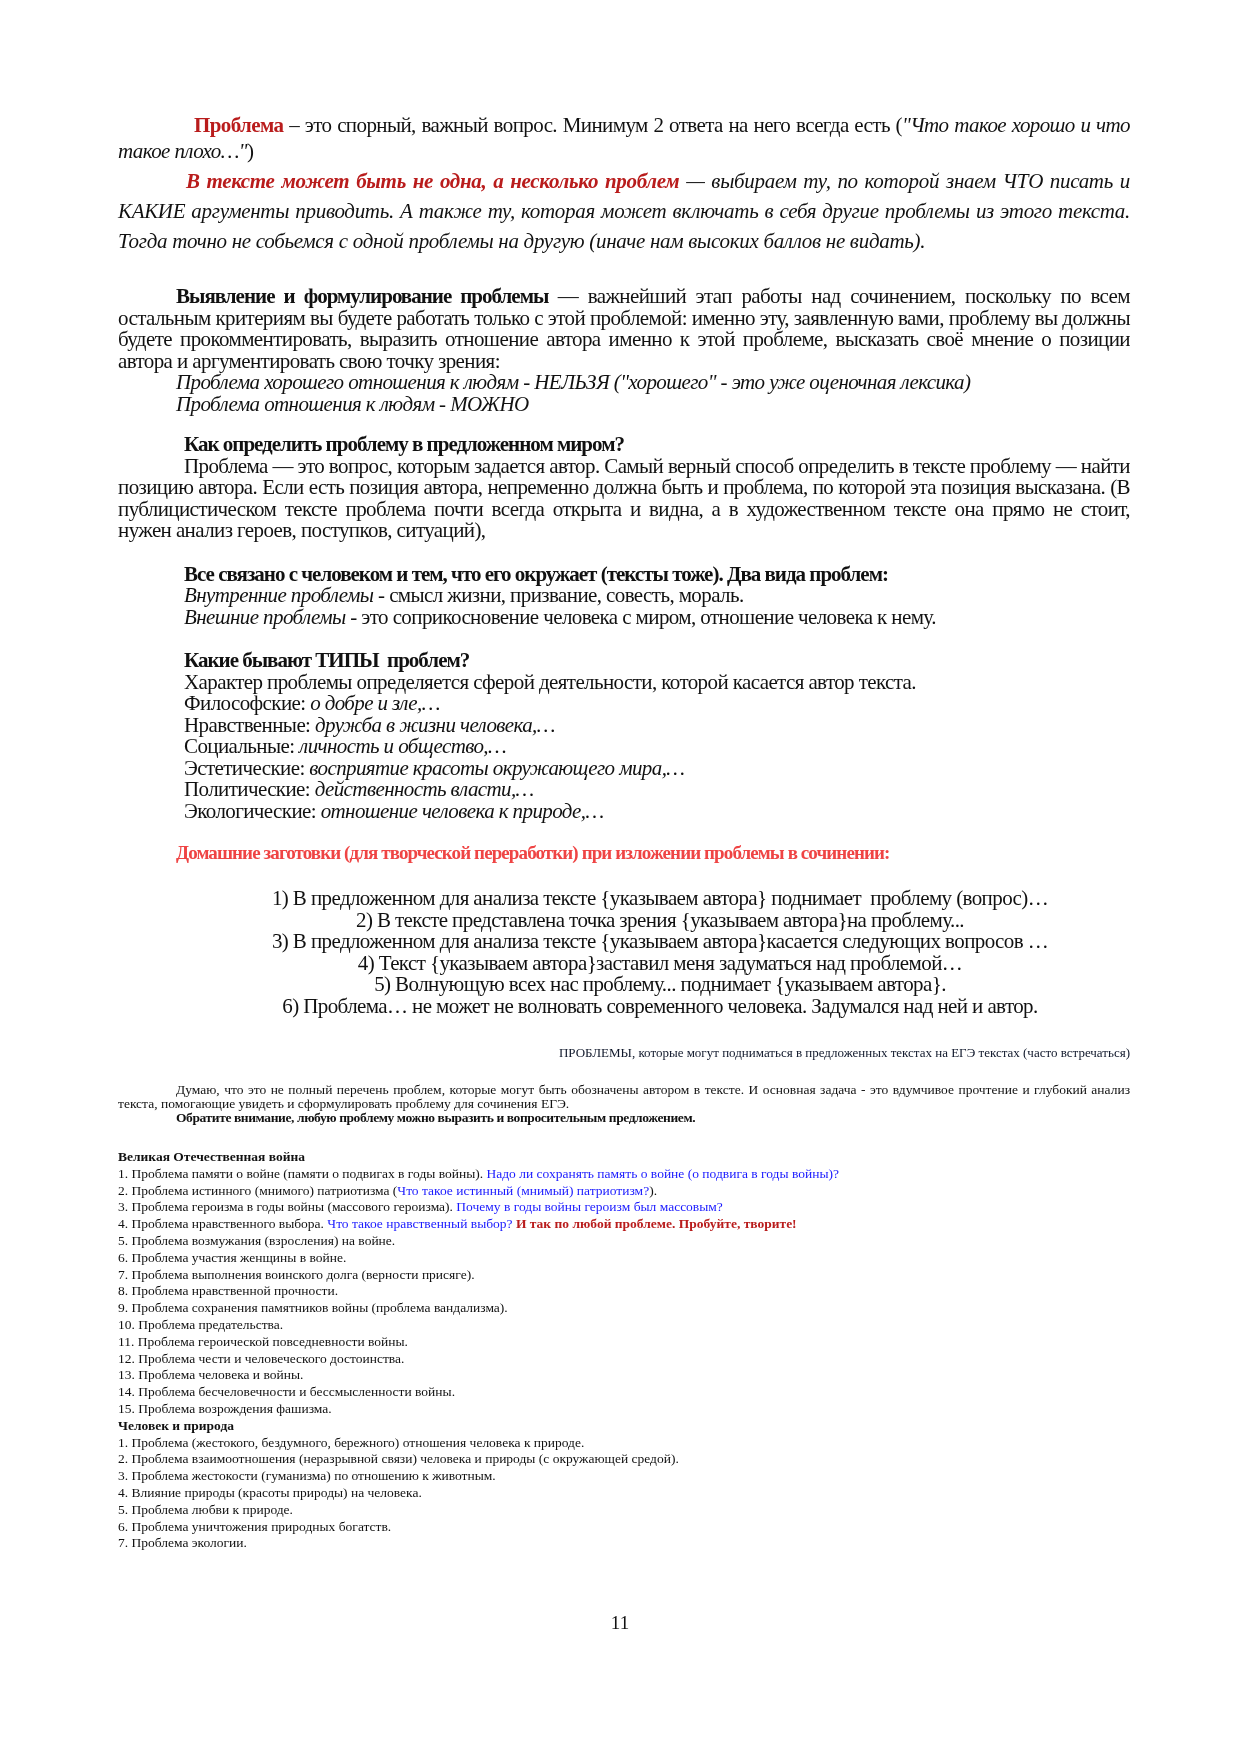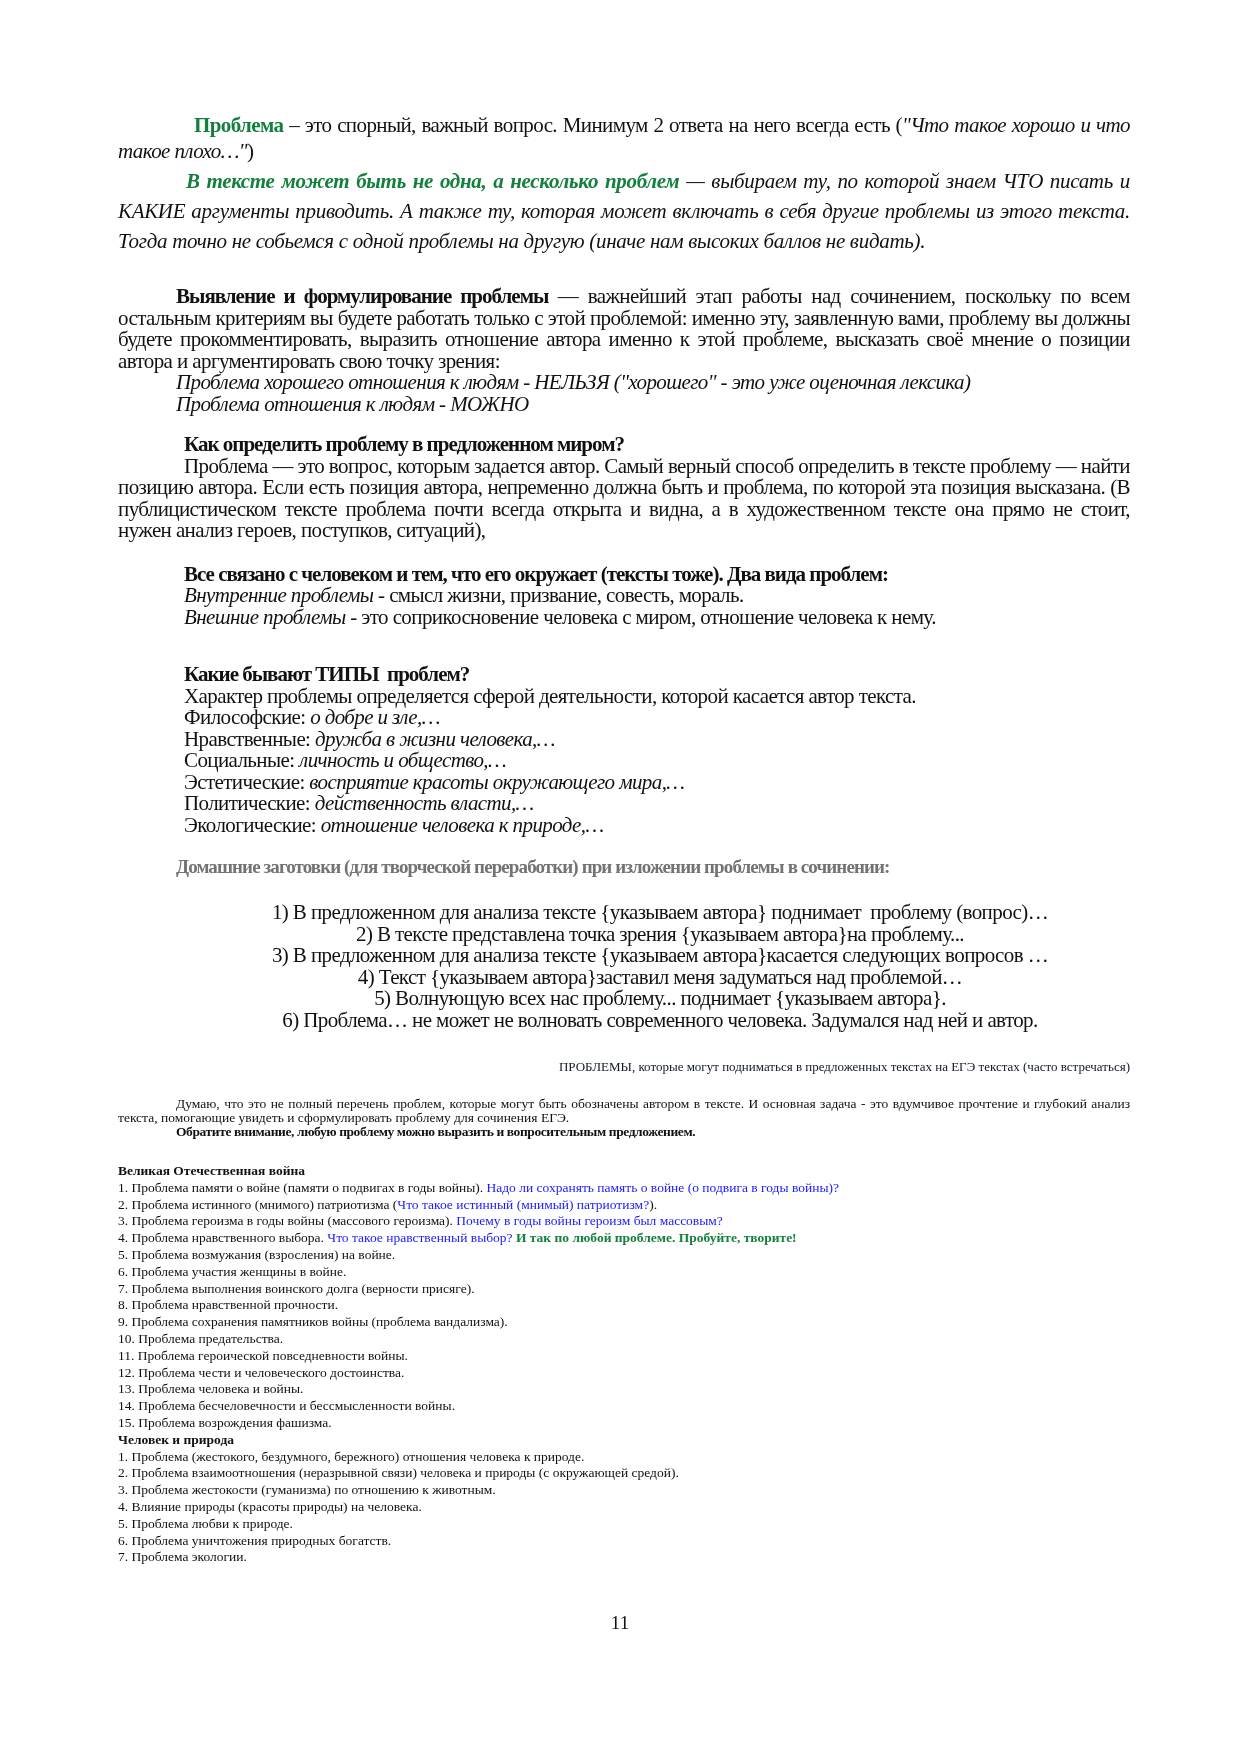--- a/index.html
+++ b/index.html
@@ -1,35 +1,35 @@
 <!DOCTYPE html>
 <html><head>
   <meta charset="utf-8">
   <style>
     html, body { margin: 0; padding: 0; background: #ffffff; }
     body { width: 1240px; height: 1754px; position: relative; overflow: hidden; color: #111; font-family: "Liberation Serif", "DejaVu Serif", serif; }
     .page { position: absolute; left: 118px; top: 112px; width: 1012px; }
-    .red { color: #15803d; }
+    .red { color: #b91c1c; }
     .blue { color: #1a1aff; }
     .it { font-style: italic; }
     .b { font-weight: bold; }
     .cond { font-stretch: condensed; letter-spacing: -0.6px; }
 
     .p1 { font-size: 21px; line-height: 26px; text-align: justify; }
     .p1 .first { text-indent: 76px; }
     .p2 { font-size: 21px; line-height: 30px; text-align: justify; margin-top: 2px; }
     .sec { font-size: 21px; line-height: 21.5px; letter-spacing: -0.6px; }
     .sec .indent { padding-left: 76px; }
     .sec .textindent { text-indent: 76px; text-align: justify; }
     .h { font-weight: bold; letter-spacing: -1px; }
     .gap-s { height: 19px; }
     .gap-m { height: 22px; }
     .gap-l { height: 30px; }
 
-    .red-head { font-size: 19px; font-weight: bold; color: #737373; letter-spacing: -0.9px; padding-left: 58px; }
+    .red-head { font-size: 19px; font-weight: bold; color: #ef4444; letter-spacing: -0.9px; padding-left: 58px; }
     .templates { font-size: 21px; line-height: 21.5px; padding-left: 76px; letter-spacing: -0.6px; text-align: center; }
 
     .center-red { text-align: right; font-size: 13px; font-weight: normal; color: #0f172a; }
     .small { font-size: 13.5px; line-height: 14px; }
     .small .just { text-align: justify; text-indent: 58px; }
     .small .note { padding-left: 58px; font-weight: bold; letter-spacing: -0.4px; }
     .list { font-size: 13.5px; line-height: 16.8px; }
     .list .lh { font-weight: bold; }
     .pagenum { position: absolute; left: 0; width: 1240px; top: 1612px; text-align: center; font-size: 19px; }
   </style>
@@ -63,21 +63,21 @@
   <div class="gap-m"></div>
 
   <div class="sec" style="padding-left:66px;">
     <div class="h">Все связано с человеком и тем, что его окружает (тексты тоже). Два вида проблем:</div>
     <div><span class="it">Внутренние проблемы</span><span> - смысл жизни, призвание, совесть, мораль.</span></div>
     <div><span class="it">Внешние проблемы</span><span> - это соприкосновение человека с миром, отношение человека к нему.</span></div>
   </div>
 
   <div class="gap-m"></div>
 
-  <div class="sec" style="padding-left:66px;margin-top:14px;">
+  <div class="sec" style="padding-left:66px;">
     <div class="h" style="white-space:pre;">Какие бывают ТИПЫ  проблем?</div>
     <div>Характер проблемы определяется сферой деятельности, которой касается автор текста.</div>
     <div><span>Философские: </span><span class="it">о добре и зле,…</span></div>
     <div><span>Нравственные: </span><span class="it">дружба в жизни человека,…</span></div>
     <div><span>Социальные: </span><span class="it">личность и общество,…</span></div>
     <div><span>Эстетические: </span><span class="it">восприятие красоты окружающего мира,…</span></div>
     <div><span>Политические: </span><span class="it">действенность власти,…</span></div>
     <div><span>Экологические: </span><span class="it">отношение человека к природе,…</span></div>
   </div>
 

